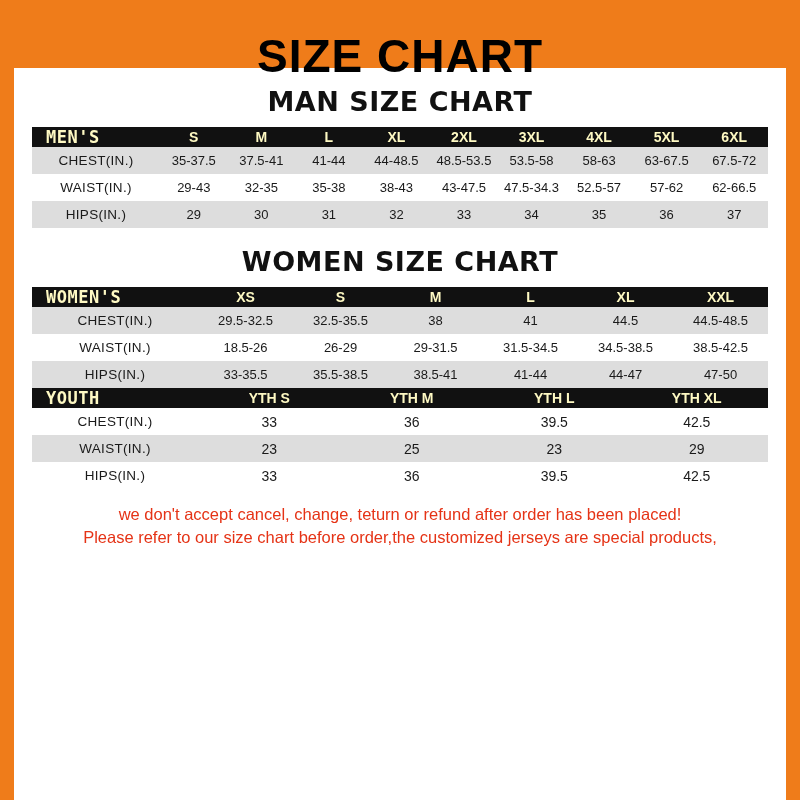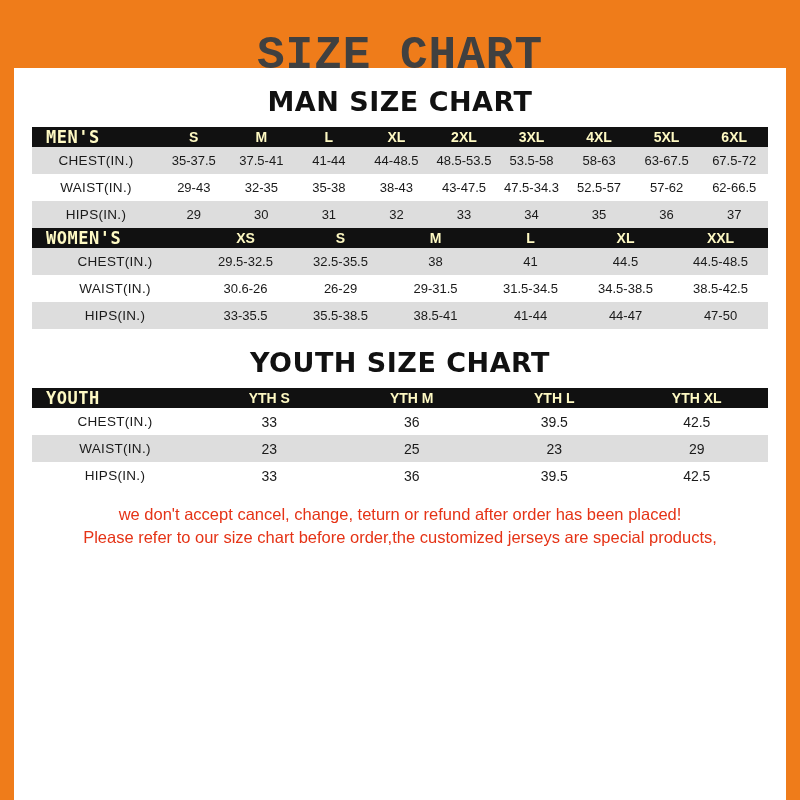--- a/index.html
+++ b/index.html
@@ -23,25 +23,25 @@
     border-right: 14px solid #ef7c1a;
   }
   .banner {
     height: 68px;
     background: #ef7c1a;
     display: flex;
     align-items: center;
     justify-content: center;
   }
   .banner-title {
-    font-family: Liberation Mono, monospace;
+    font-family: Liberation Sans, sans-serif;
     font-weight: bold;
     font-size: 46px;
     letter-spacing: 1px;
-    color: #404040;
+    color: #000000;
     text-transform: uppercase;
     margin-top: 44px;
   }
   .content {
     padding: 0 18px;
     box-sizing: border-box;
   }
   .section-title {
     text-align: center;
     font-family: "DejaVu Sans", sans-serif;
@@ -177,20 +177,21 @@
             <td>34</td>
             <td>35</td>
             <td>36</td>
             <td>37</td>
           </tr>
         </tbody>
       </table>
     </div>
 
     <div class="section">
+      <div class="section-title">WOMEN SIZE CHART</div>
       <table class="size-table women-table">
         <thead>
           <tr>
             <th class="firstcol">WOMEN'S</th>
             <th>XS</th>
             <th>S</th>
             <th>M</th>
             <th>L</th>
             <th>XL</th>
             <th>XXL</th>
@@ -201,42 +202,41 @@
             <td class="firstcol">CHEST(IN.)</td>
             <td>29.5-32.5</td>
             <td>32.5-35.5</td>
             <td>38</td>
             <td>41</td>
             <td>44.5</td>
             <td>44.5-48.5</td>
           </tr>
           <tr class="white">
             <td class="firstcol">WAIST(IN.)</td>
-            <td>30.6-26</td>
+            <td>18.5-26</td>
             <td>26-29</td>
             <td>29-31.5</td>
             <td>31.5-34.5</td>
             <td>34.5-38.5</td>
             <td>38.5-42.5</td>
           </tr>
           <tr class="light">
             <td class="firstcol">HIPS(IN.)</td>
             <td>33-35.5</td>
             <td>35.5-38.5</td>
             <td>38.5-41</td>
             <td>41-44</td>
             <td>44-47</td>
             <td>47-50</td>
           </tr>
         </tbody>
       </table>
     </div>
 
     <div class="section">
-      <div class="section-title">YOUTH SIZE CHART</div>
       <table class="size-table youth-table">
         <thead>
           <tr>
             <th class="firstcol">YOUTH</th>
             <th>YTH S</th>
             <th>YTH M</th>
             <th>YTH L</th>
             <th>YTH XL</th>
           </tr>
         </thead>

